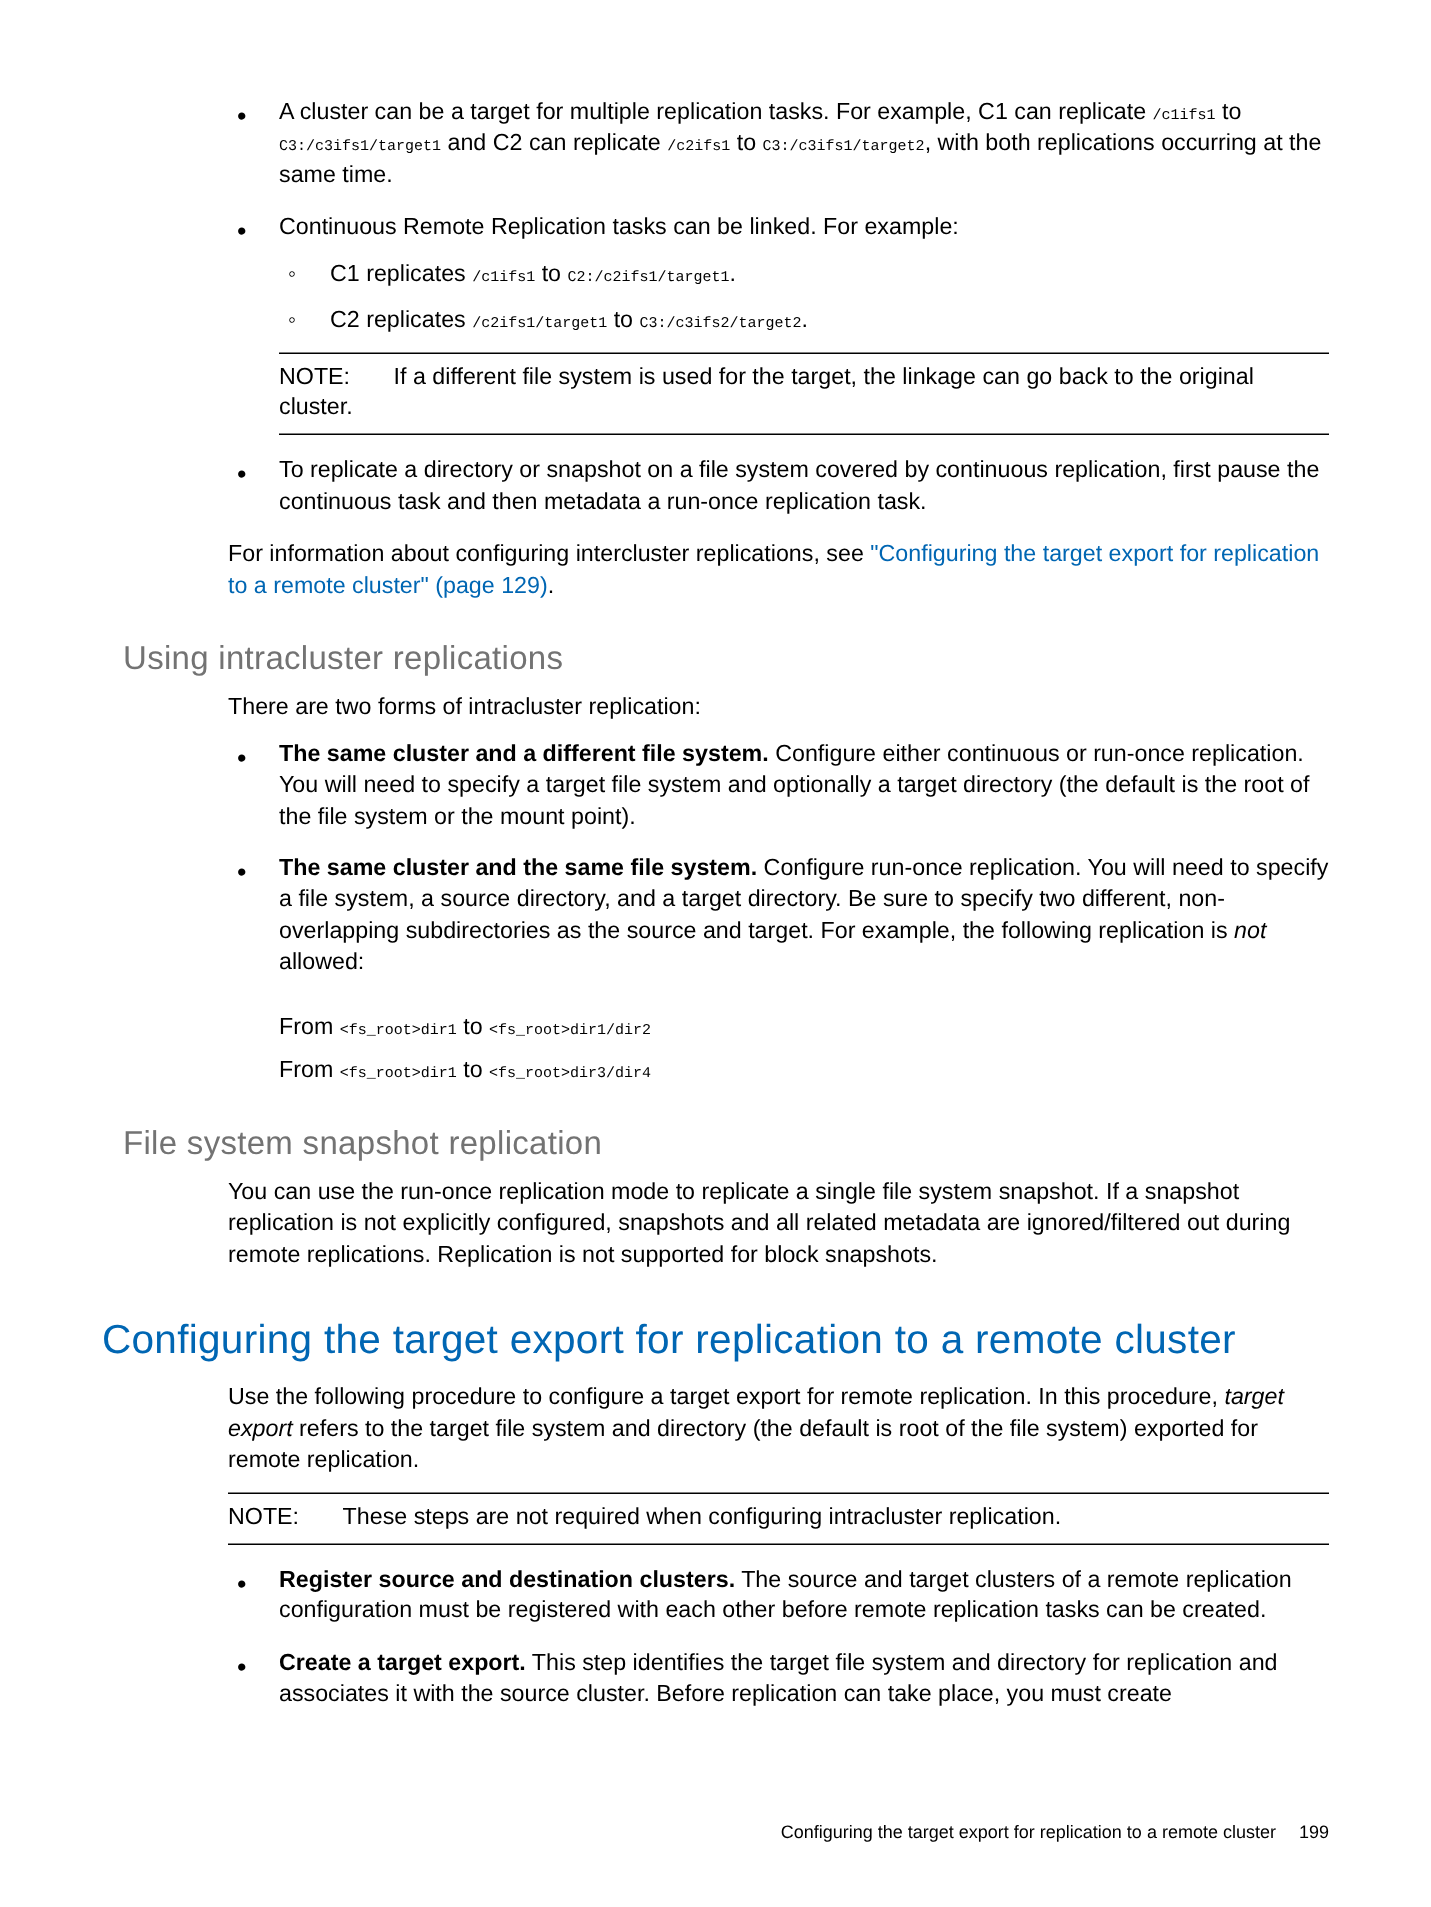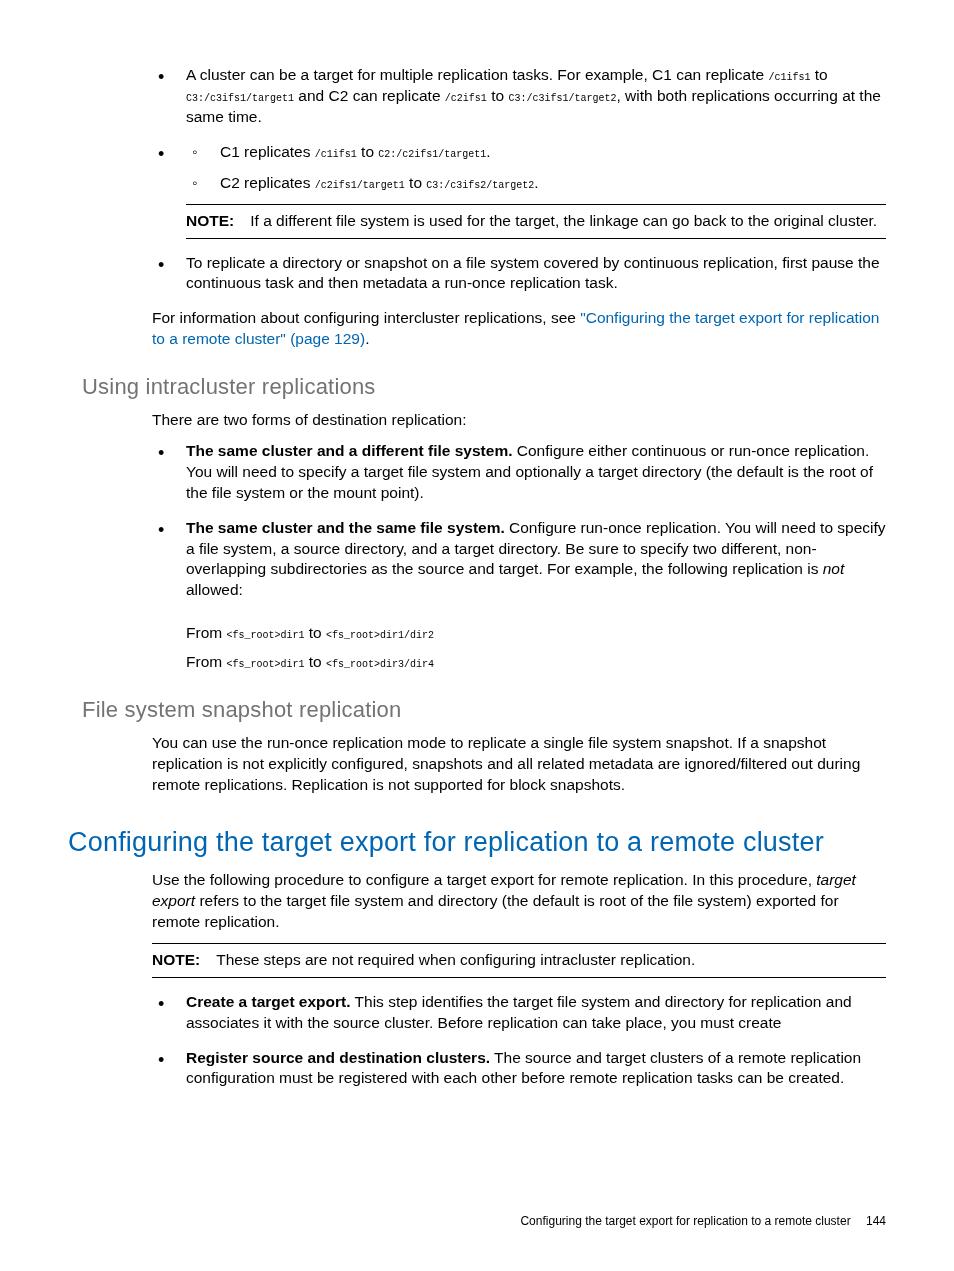--- a/index.html
+++ b/index.html
@@ -34,21 +34,21 @@
     top: 0;
     font-size: 15px;
   }
   .mono { font-family: "Courier New", monospace; font-size: 10px; }
   .note-box {
     border-top: 1px solid #000;
     border-bottom: 1px solid #000;
     padding: 6px 0;
     margin: 8px 0 14px 0;
   }
-  .note-label { font-weight: bold; margin-right: 16px; }
+  .note-label { font-weight: normal; margin-right: 29px; }
   .link { color: #0066b3; }
   h2.h-sub {
     font-family: Arial, sans-serif;
     font-weight: 300;
     font-size: 22px;
     color: #737373;
     margin: 22px 0 8px 0;
     letter-spacing: 0.2px;
   }
   h1.h-main {
@@ -75,20 +75,21 @@
 </head>
 <body>
 
 <div class="content-indent">
 
   <ul class="bullets">
     <li>
       <span class="sp">A cluster can be a target for multiple replication tasks. For example, C1 can replicate </span><span class="sp mono">/c1ifs1</span><span class="sp"> to </span><span class="sp mono">C3:/c3ifs1/target1</span><span class="sp"> and C2 can replicate </span><span class="sp mono">/c2ifs1</span><span class="sp"> to </span><span class="sp mono">C3:/c3ifs1/target2</span><span class="sp">, with both replications occurring at the same time.</span>
     </li>
     <li>
+      <span>Continuous Remote Replication tasks can be linked. For example:</span>
       <ul class="sub-bullets">
         <li>
           <span class="sp">C1 replicates </span><span class="sp mono">/c1ifs1</span><span class="sp"> to </span><span class="sp mono">C2:/c2ifs1/target1</span><span class="sp">.</span>
         </li>
         <li>
           <span class="sp">C2 replicates </span><span class="sp mono">/c2ifs1/target1</span><span class="sp"> to </span><span class="sp mono">C3:/c3ifs2/target2</span><span class="sp">.</span>
         </li>
       </ul>
       <div class="note-box">
         <span class="note-label">NOTE:</span><span>If a different file system is used for the target, the linkage can go back to the original cluster.</span>
@@ -101,21 +102,21 @@
 
   <p class="body-p">
     <span class="sp">For information about configuring intercluster replications, see </span><span class="sp link">"Configuring the target export for replication to a remote cluster" (page 129)</span><span class="sp">.</span>
   </p>
 
 </div>
 
 <h2 class="h-sub" style="margin-left:14px;">Using intracluster replications</h2>
 
 <div class="content-indent">
-  <p class="body-p">There are two forms of destination replication:</p>
+  <p class="body-p">There are two forms of intracluster replication:</p>
   <ul class="bullets">
     <li>
       <span class="sp bold">The same cluster and a different file system.</span><span class="sp"> Configure either continuous or run-once replication. You will need to specify a target file system and optionally a target directory (the default is the root of the file system or the mount point).</span>
     </li>
     <li>
       <span class="sp bold">The same cluster and the same file system.</span><span class="sp"> Configure run-once replication. You will need to specify a file system, a source directory, and a target directory. Be sure to specify two different, non-overlapping subdirectories as the source and target. For example, the following replication is </span><span class="sp ital">not</span><span class="sp"> allowed:</span>
       <p style="margin-top:22px;">
         <span class="sp">From </span><span class="sp mono">&lt;fs_root&gt;dir1</span><span class="sp"> to </span><span class="sp mono">&lt;fs_root&gt;dir1/dir2</span>
       </p>
       <p style="margin-top:8px;">
@@ -135,24 +136,24 @@
 
 <div class="content-indent">
   <p class="body-p">
     <span class="sp">Use the following procedure to configure a target export for remote replication. In this procedure, </span><span class="sp ital">target export</span><span class="sp"> refers to the target file system and directory (the default is root of the file system) exported for remote replication.</span>
   </p>
   <div class="note-box">
     <span class="note-label">NOTE:</span><span>These steps are not required when configuring intracluster replication.</span>
   </div>
   <ul class="bullets">
     <li>
-      <span class="sp bold">Create a target export.</span><span class="sp"> This step identifies the target file system and directory for replication and associates it with the source cluster. Before replication can take place, you must create</span>
+      <span class="sp bold">Register source and destination clusters.</span><span class="sp"> The source and target clusters of a remote replication configuration must be registered with each other before remote replication tasks can be created.</span>
     </li>
     <li>
-      <span class="sp bold">Register source and destination clusters.</span><span class="sp"> The source and target clusters of a remote replication configuration must be registered with each other before remote replication tasks can be created.</span>
+      <span class="sp bold">Create a target export.</span><span class="sp"> This step identifies the target file system and directory for replication and associates it with the source cluster. Before replication can take place, you must create</span>
     </li>
   </ul>
 </div>
 
 <div class="footer">
   <span>Configuring the target export for replication to a remote cluster</span>
-  <span class="pnum">144</span>
+  <span class="pnum">199</span>
 </div>
 
 </body></html>

